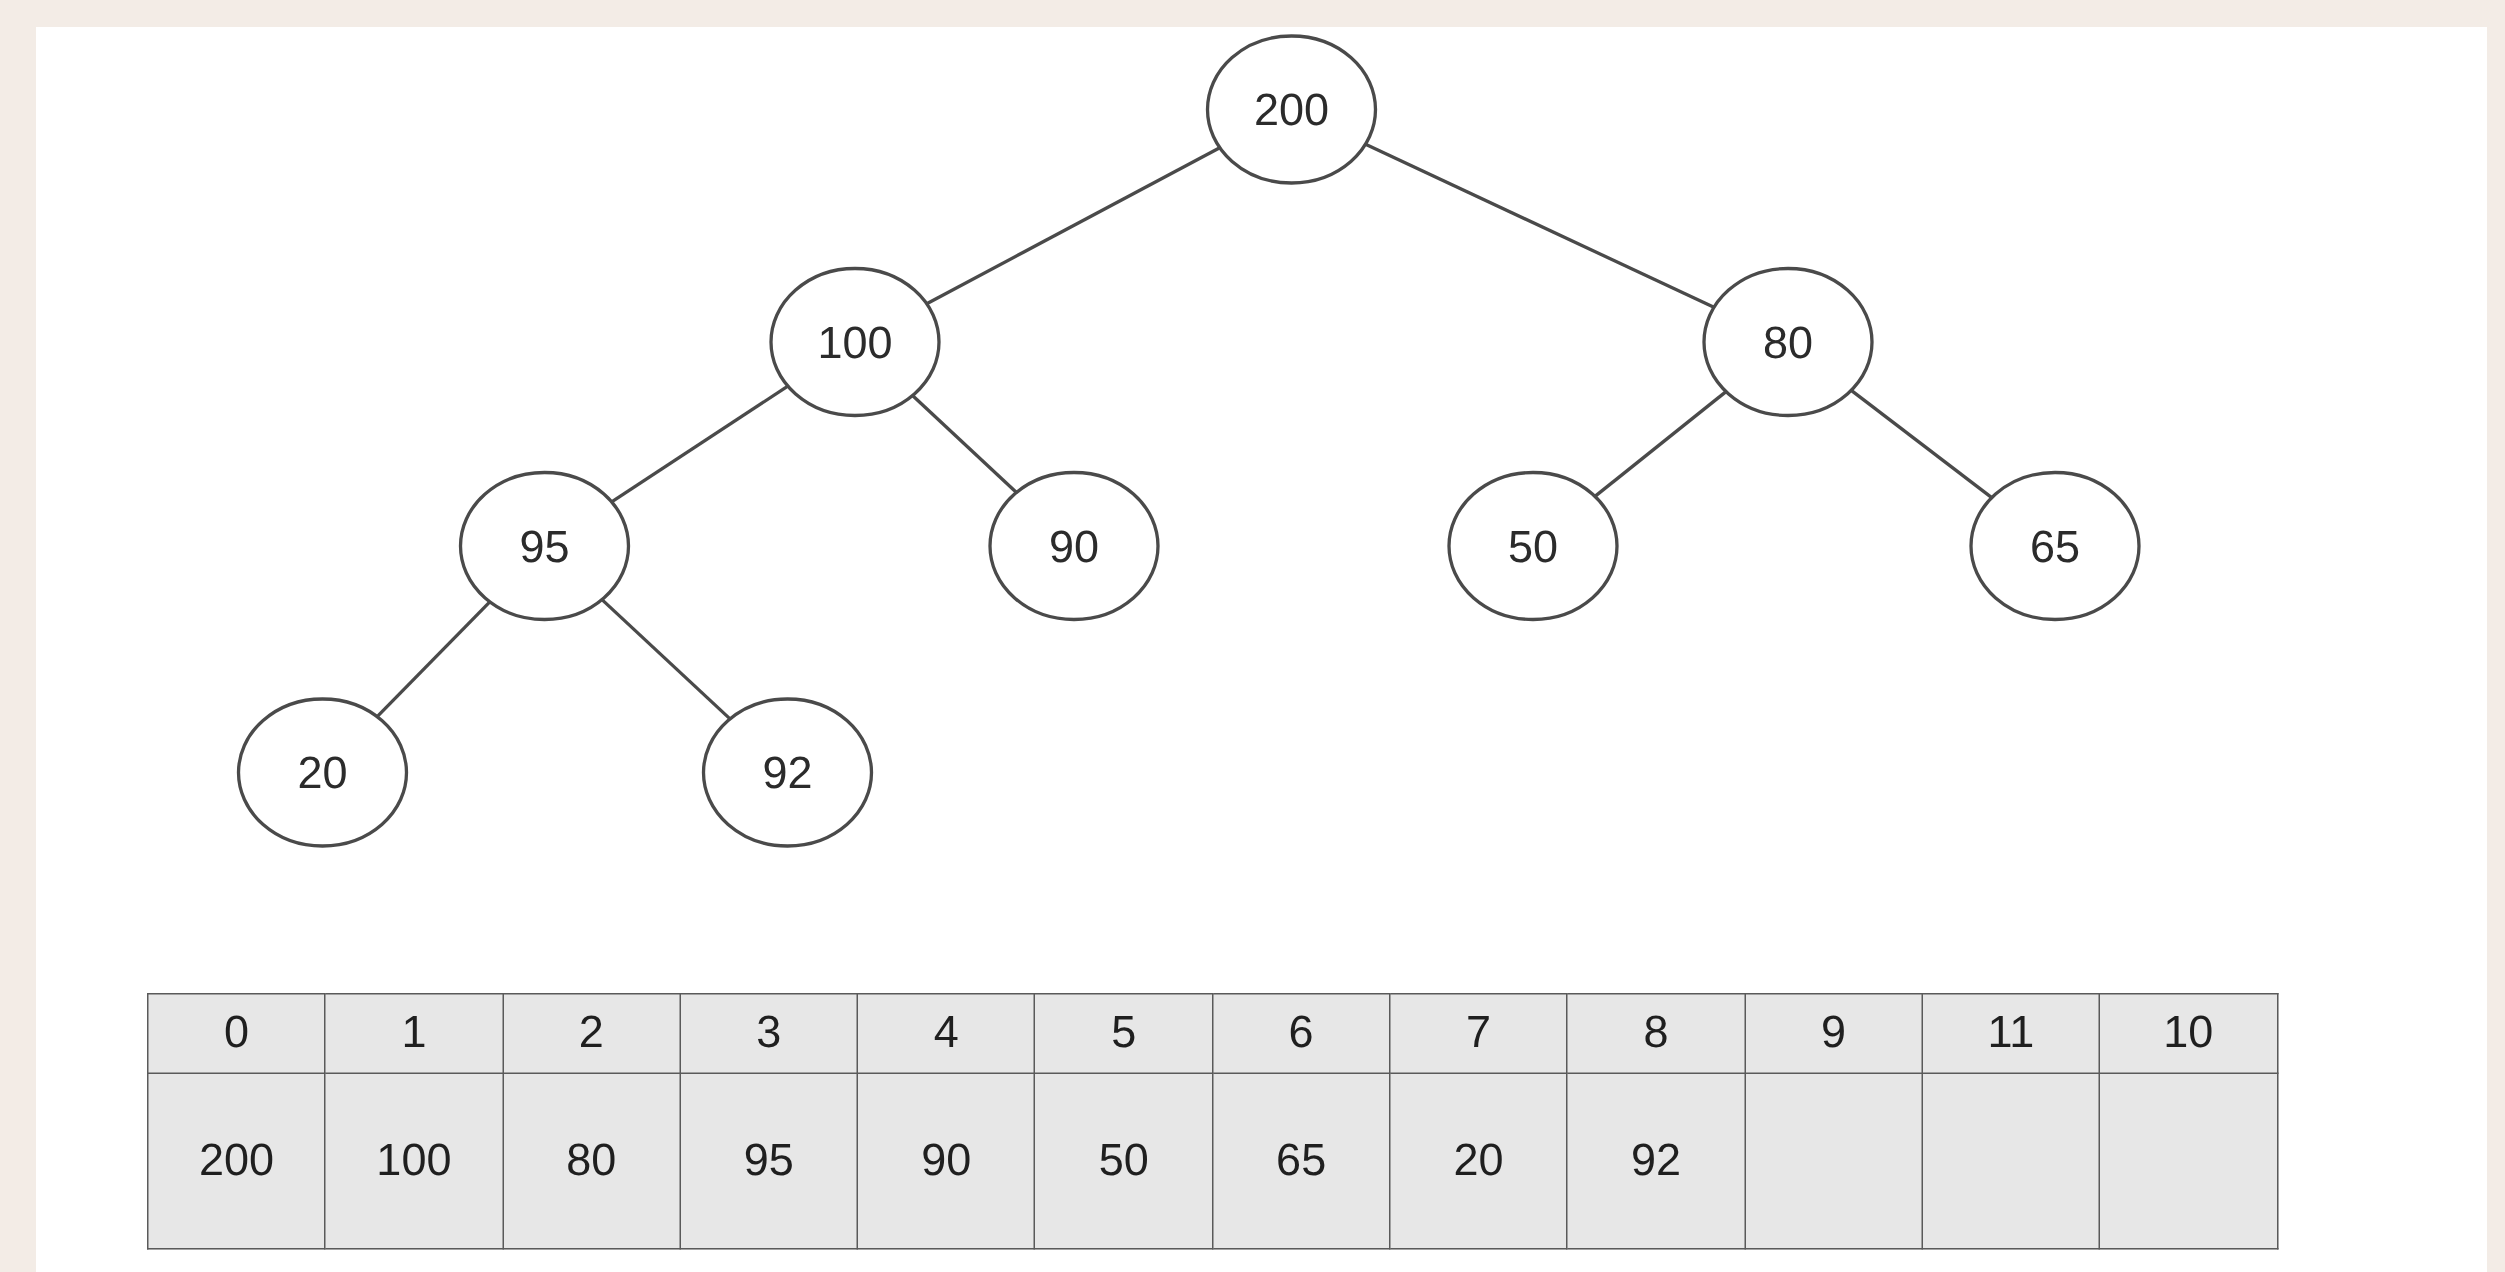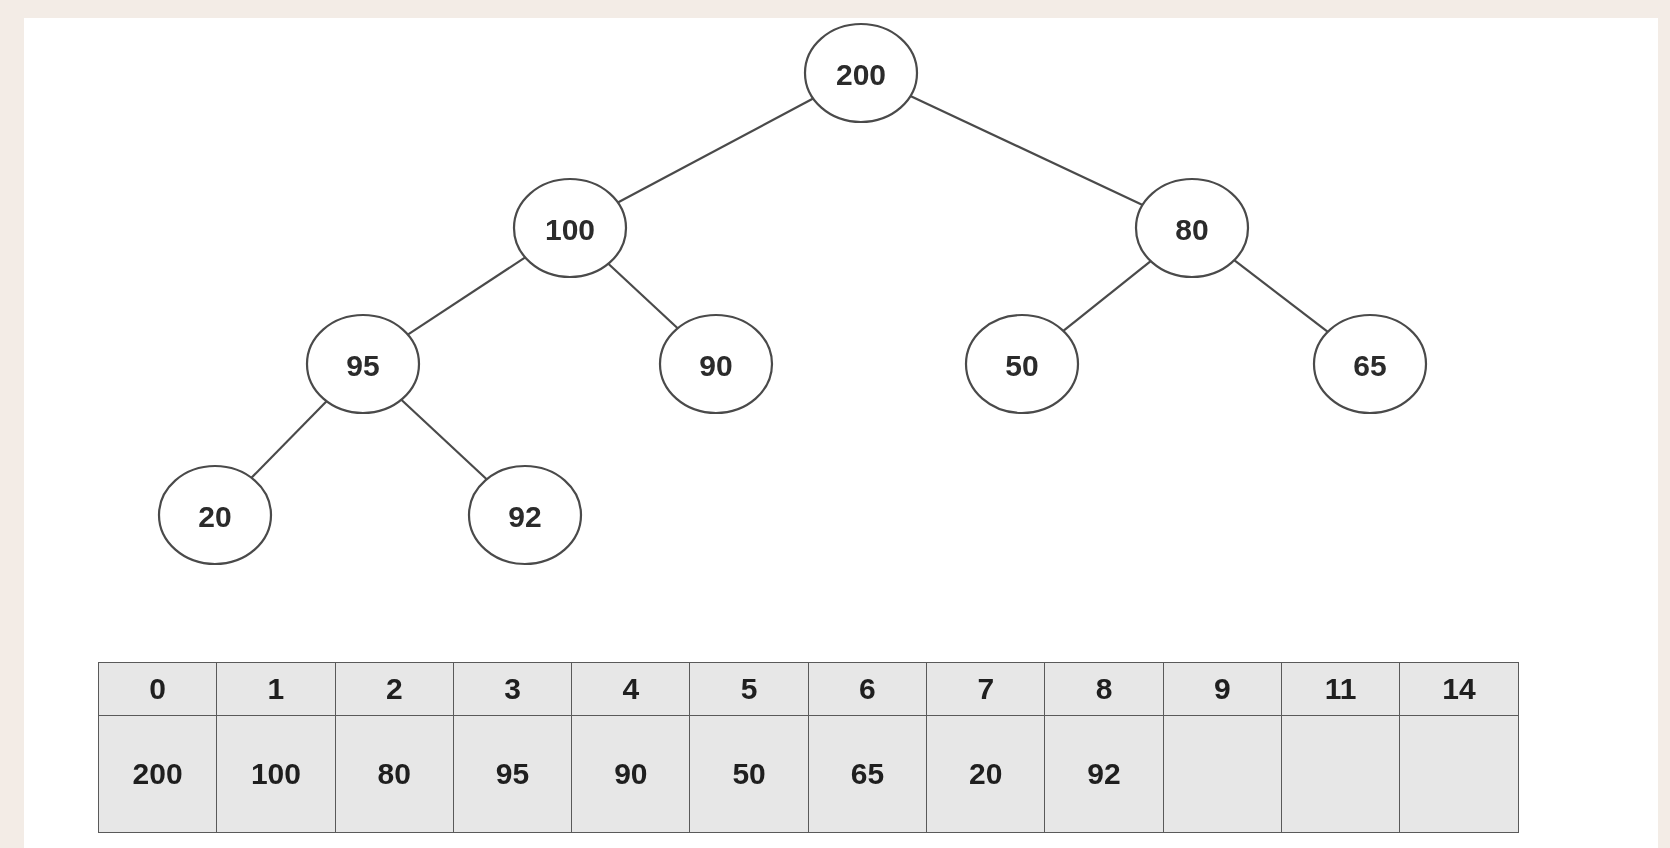--- a/index.html
+++ b/index.html
@@ -11,21 +11,20 @@
     width: 1670px;
     height: 848px;
     overflow: hidden;
     font-family: "Liberation Sans", sans-serif;
   }
   #page {
     position: relative;
     width: 1670px;
     height: 796px;
     background: #f3ece6;
-    font-weight: bold;
   }
   #canvas {
     position: absolute;
     left: 24px;
     top: 18px;
     width: 1634px;
     height: 830px;
     background: #ffffff;
   }
   #tree-svg {
@@ -150,21 +149,21 @@
             <td>1</td>
             <td>2</td>
             <td>3</td>
             <td>4</td>
             <td>5</td>
             <td>6</td>
             <td>7</td>
             <td>8</td>
             <td>9</td>
             <td>11</td>
-            <td>14</td>
+            <td>10</td>
           </tr>
         <tr class="value-row" id="value-row">
             <td>200</td>
             <td>100</td>
             <td>80</td>
             <td>95</td>
             <td>90</td>
             <td>50</td>
             <td>65</td>
             <td>20</td>

